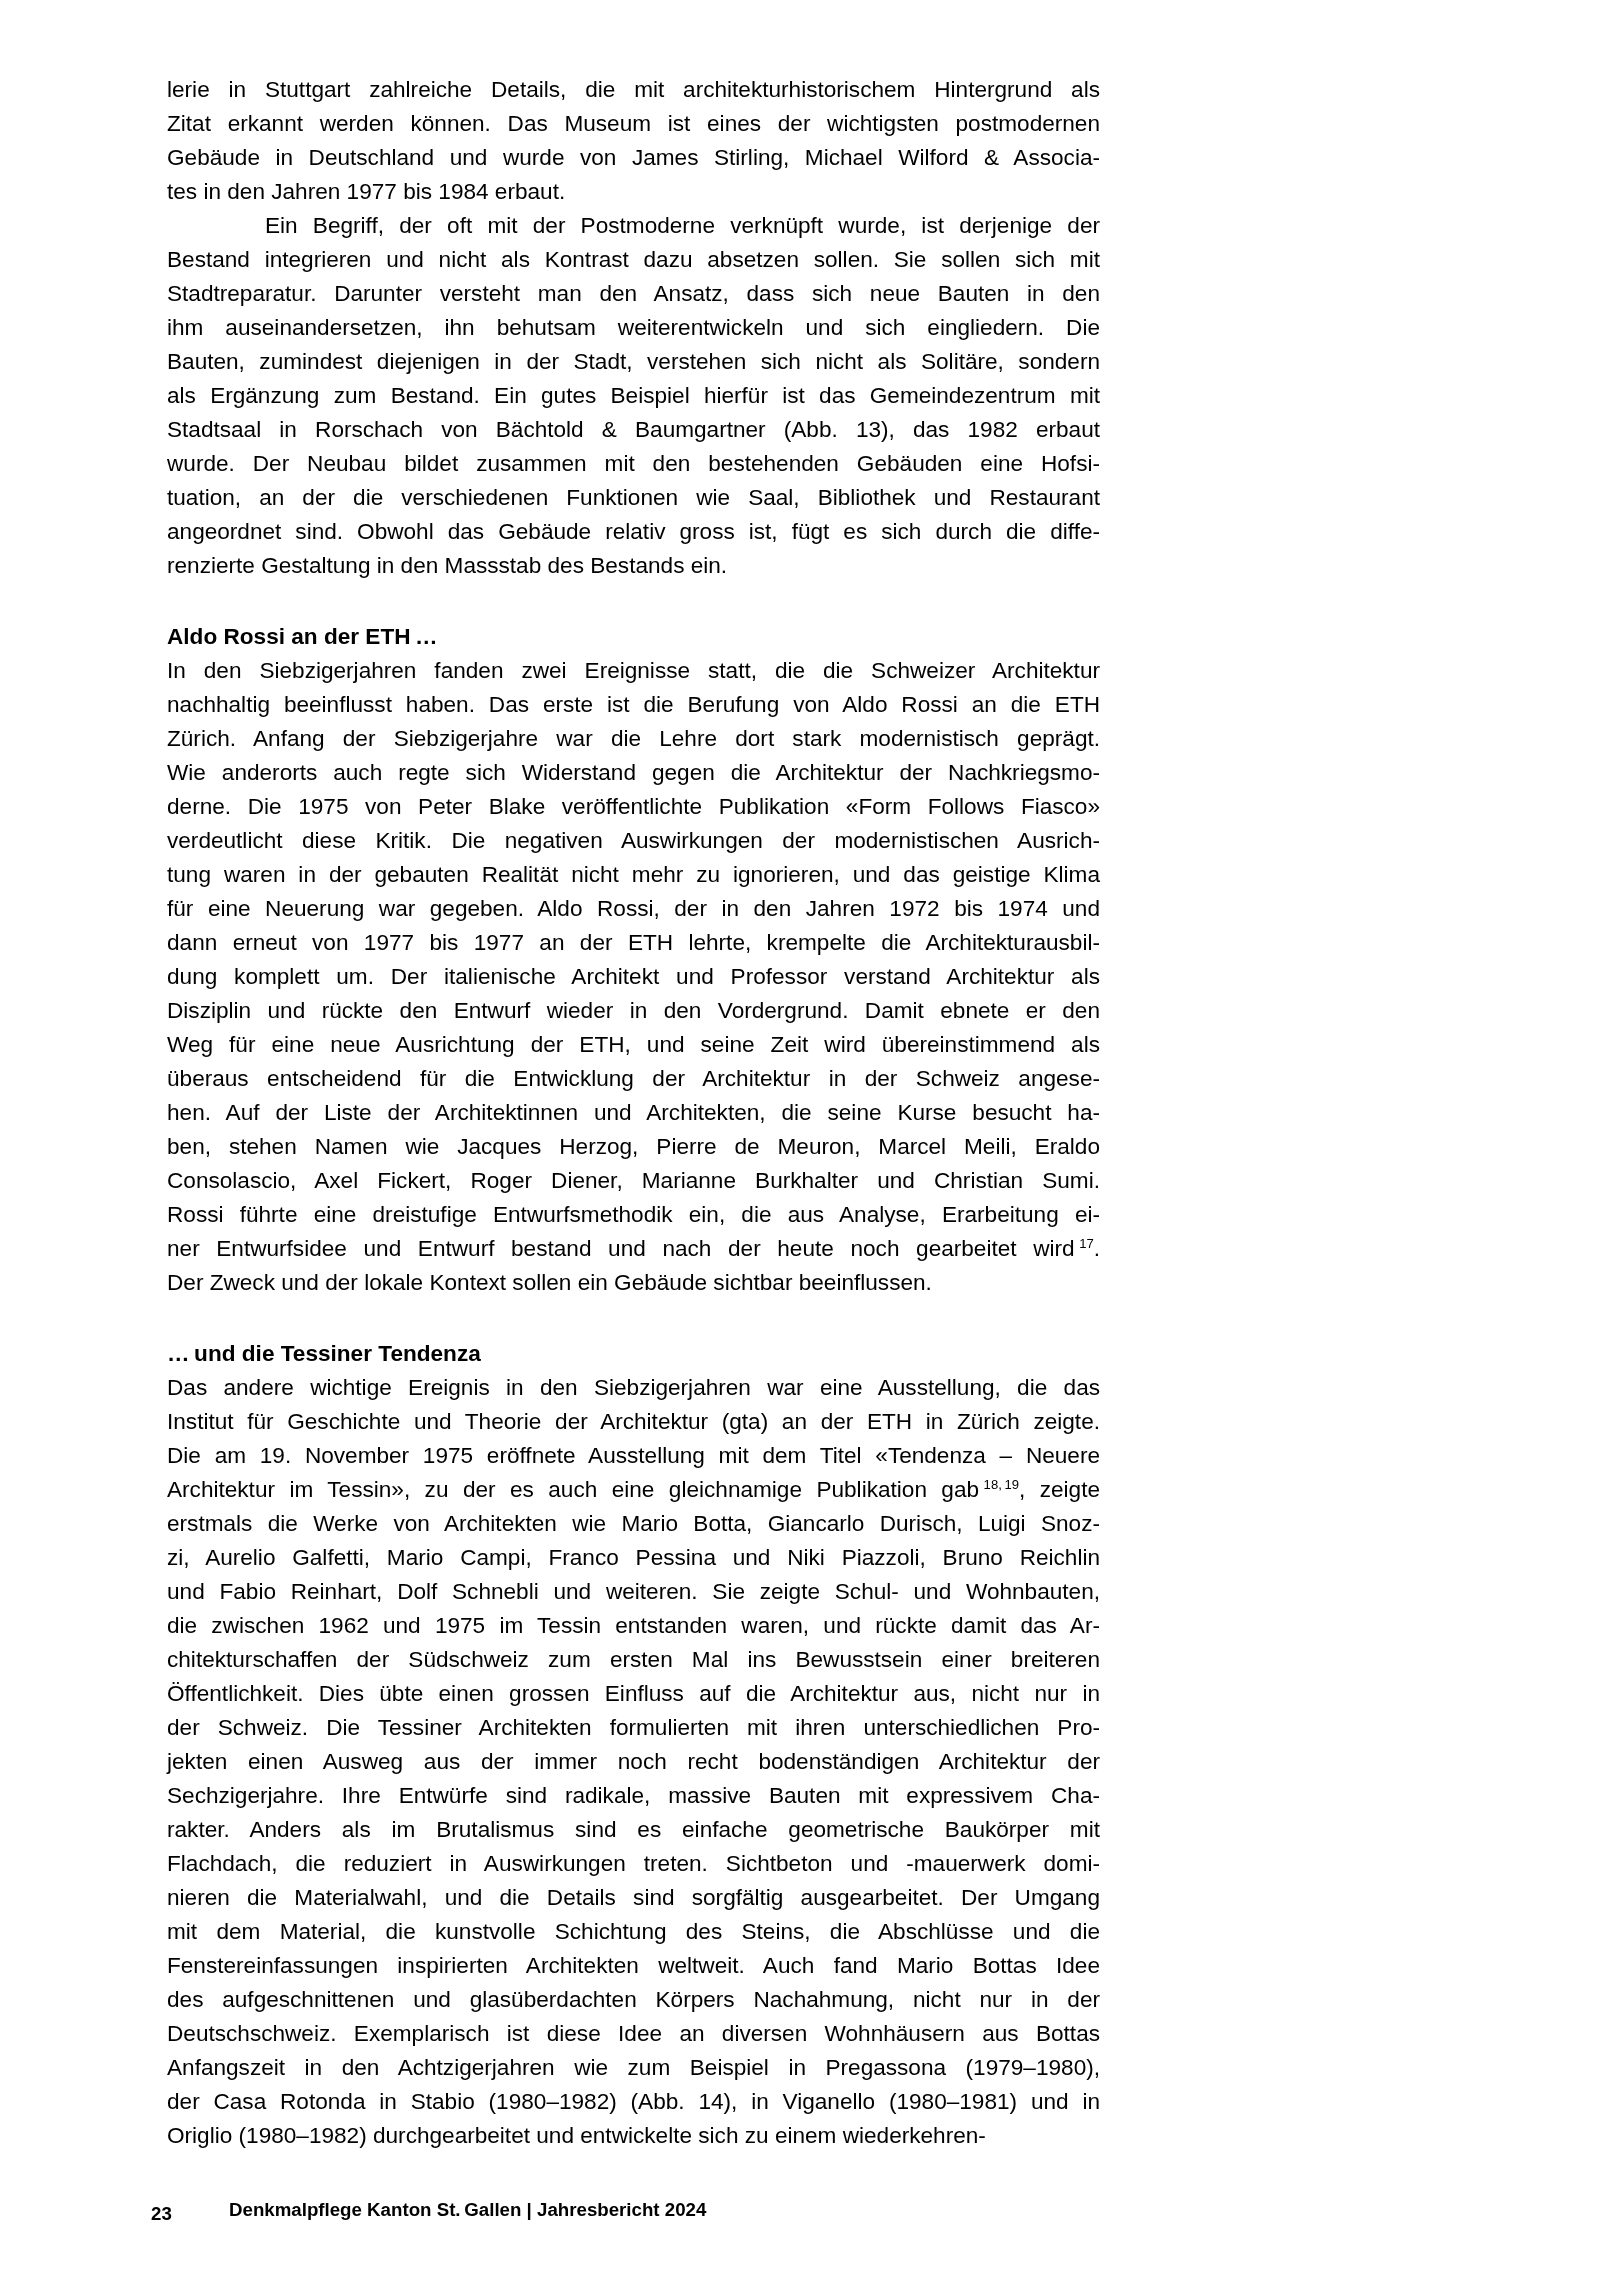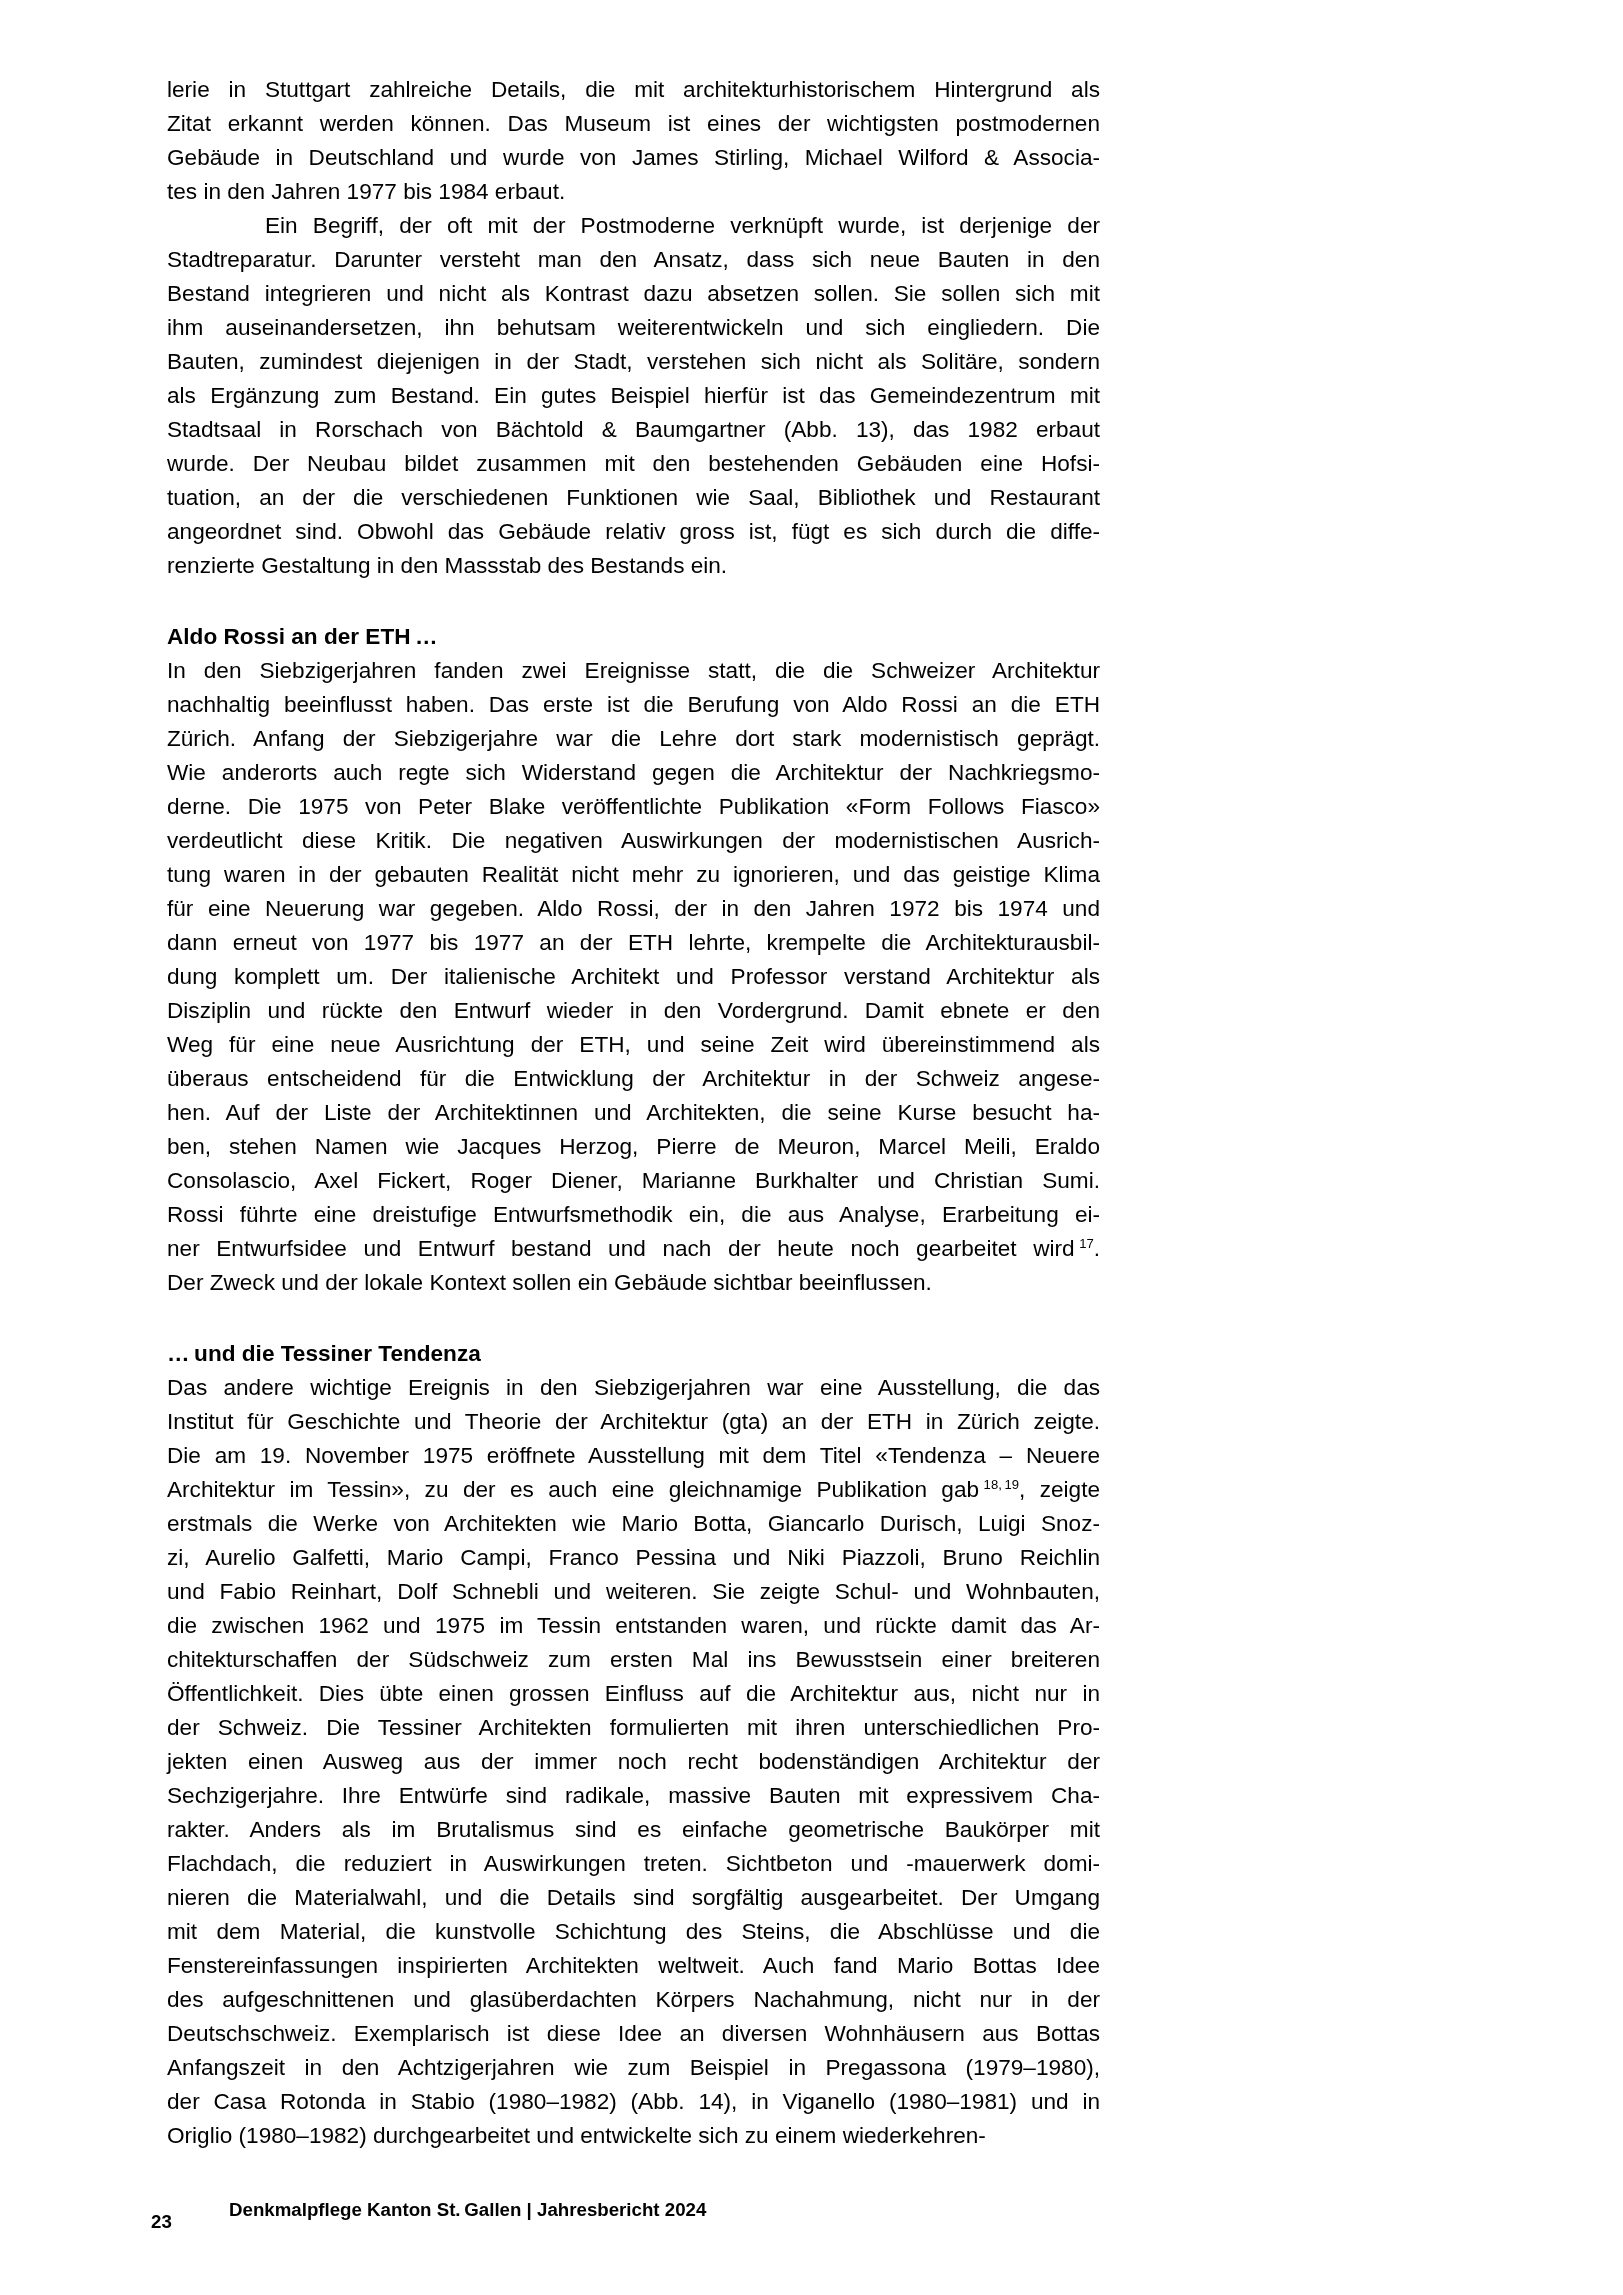--- a/index.html
+++ b/index.html
@@ -52,21 +52,21 @@
     left: 151px;
     top: 2198px;
     width: 933px;
     height: 26px;
     font-size: 18.7px;
     line-height: 23.6px;
   }
   .footer .num {
     position: absolute;
     left: 0;
-    top: 12px;
+    top: 4px;
     font-weight: 700;
   }
   .footer .pub {
     position: absolute;
     left: 78px;
     top: 0;
     font-weight: 700;
   }
 </style>
 </head>
@@ -75,22 +75,22 @@
 <div class="page">
   <div class="text-column">
       <div class="paragraph">
         <div class="line">lerie in Stuttgart zahlreiche Details, die mit architekturhistorischem Hintergrund als</div>
         <div class="line">Zitat erkannt werden können. Das Museum ist eines der wichtigsten postmodernen</div>
         <div class="line">Gebäude in Deutschland und wurde von James Stirling, Michael Wilford &amp; Associa-</div>
         <div class="line last">tes in den Jahren 1977 bis 1984 erbaut.</div>
       </div>
       <div class="paragraph">
         <div class="line indent">Ein Begriff, der oft mit der Postmoderne verknüpft wurde, ist derjenige der</div>
+        <div class="line">Bestand integrieren und nicht als Kontrast dazu absetzen sollen. Sie sollen sich mit</div>
         <div class="line">Stadtreparatur. Darunter versteht man den Ansatz, dass sich neue Bauten in den</div>
-        <div class="line">Bestand integrieren und nicht als Kontrast dazu absetzen sollen. Sie sollen sich mit</div>
         <div class="line">ihm auseinandersetzen, ihn behutsam weiterentwickeln und sich eingliedern. Die</div>
         <div class="line">Bauten, zumindest diejenigen in der Stadt, verstehen sich nicht als Solitäre, sondern</div>
         <div class="line">als Ergänzung zum Bestand. Ein gutes Beispiel hierfür ist das Gemeindezentrum mit</div>
         <div class="line">Stadtsaal in Rorschach von Bächtold &amp; Baumgartner (Abb. 13), das 1982 erbaut</div>
         <div class="line">wurde. Der Neubau bildet zusammen mit den bestehenden Gebäuden eine Hofsi-</div>
         <div class="line">tuation, an der die verschiedenen Funktionen wie Saal, Bibliothek und Restaurant</div>
         <div class="line">angeordnet sind. Obwohl das Gebäude relativ gross ist, fügt es sich durch die diffe-</div>
         <div class="line last">renzierte Gestaltung in den Massstab des Bestands ein.</div>
       </div>
       <div class="heading">Aldo Rossi an der ETH …</div>

